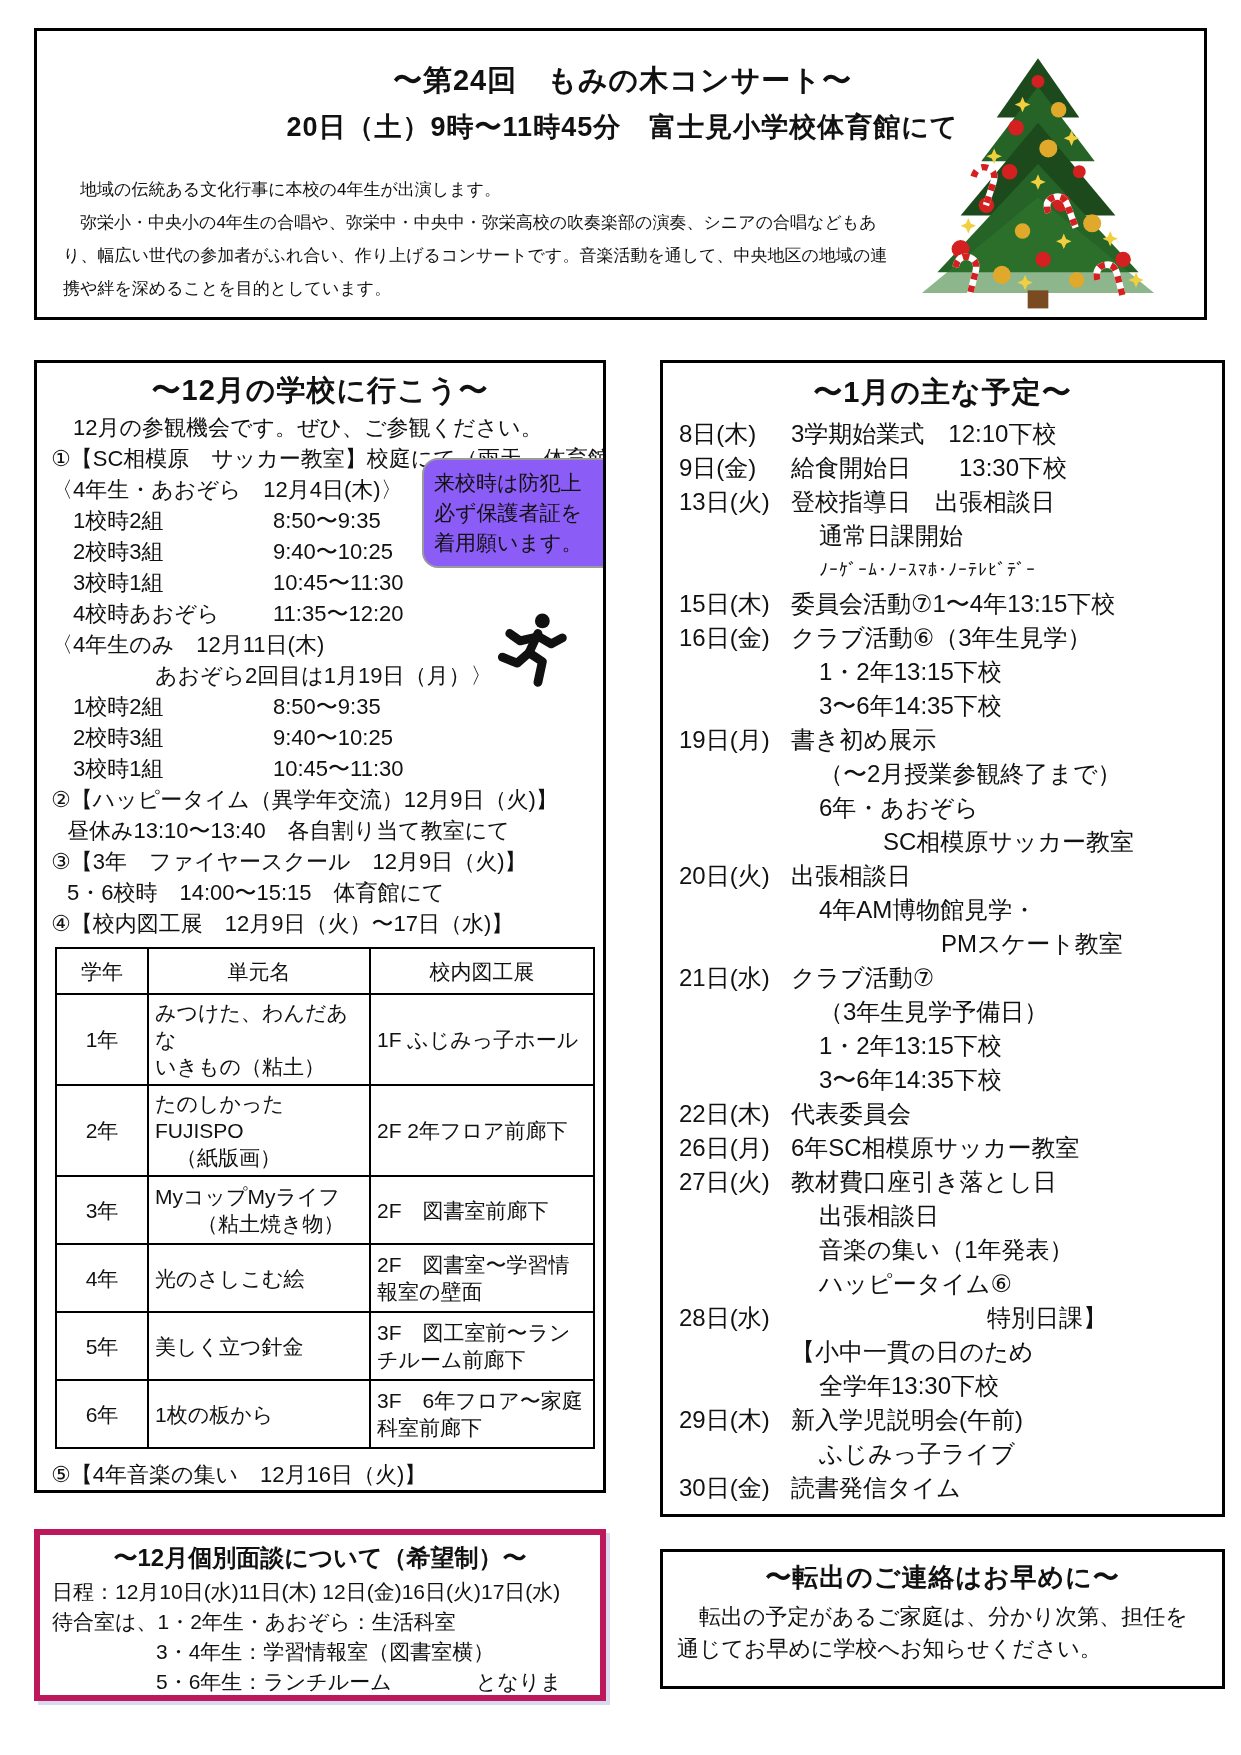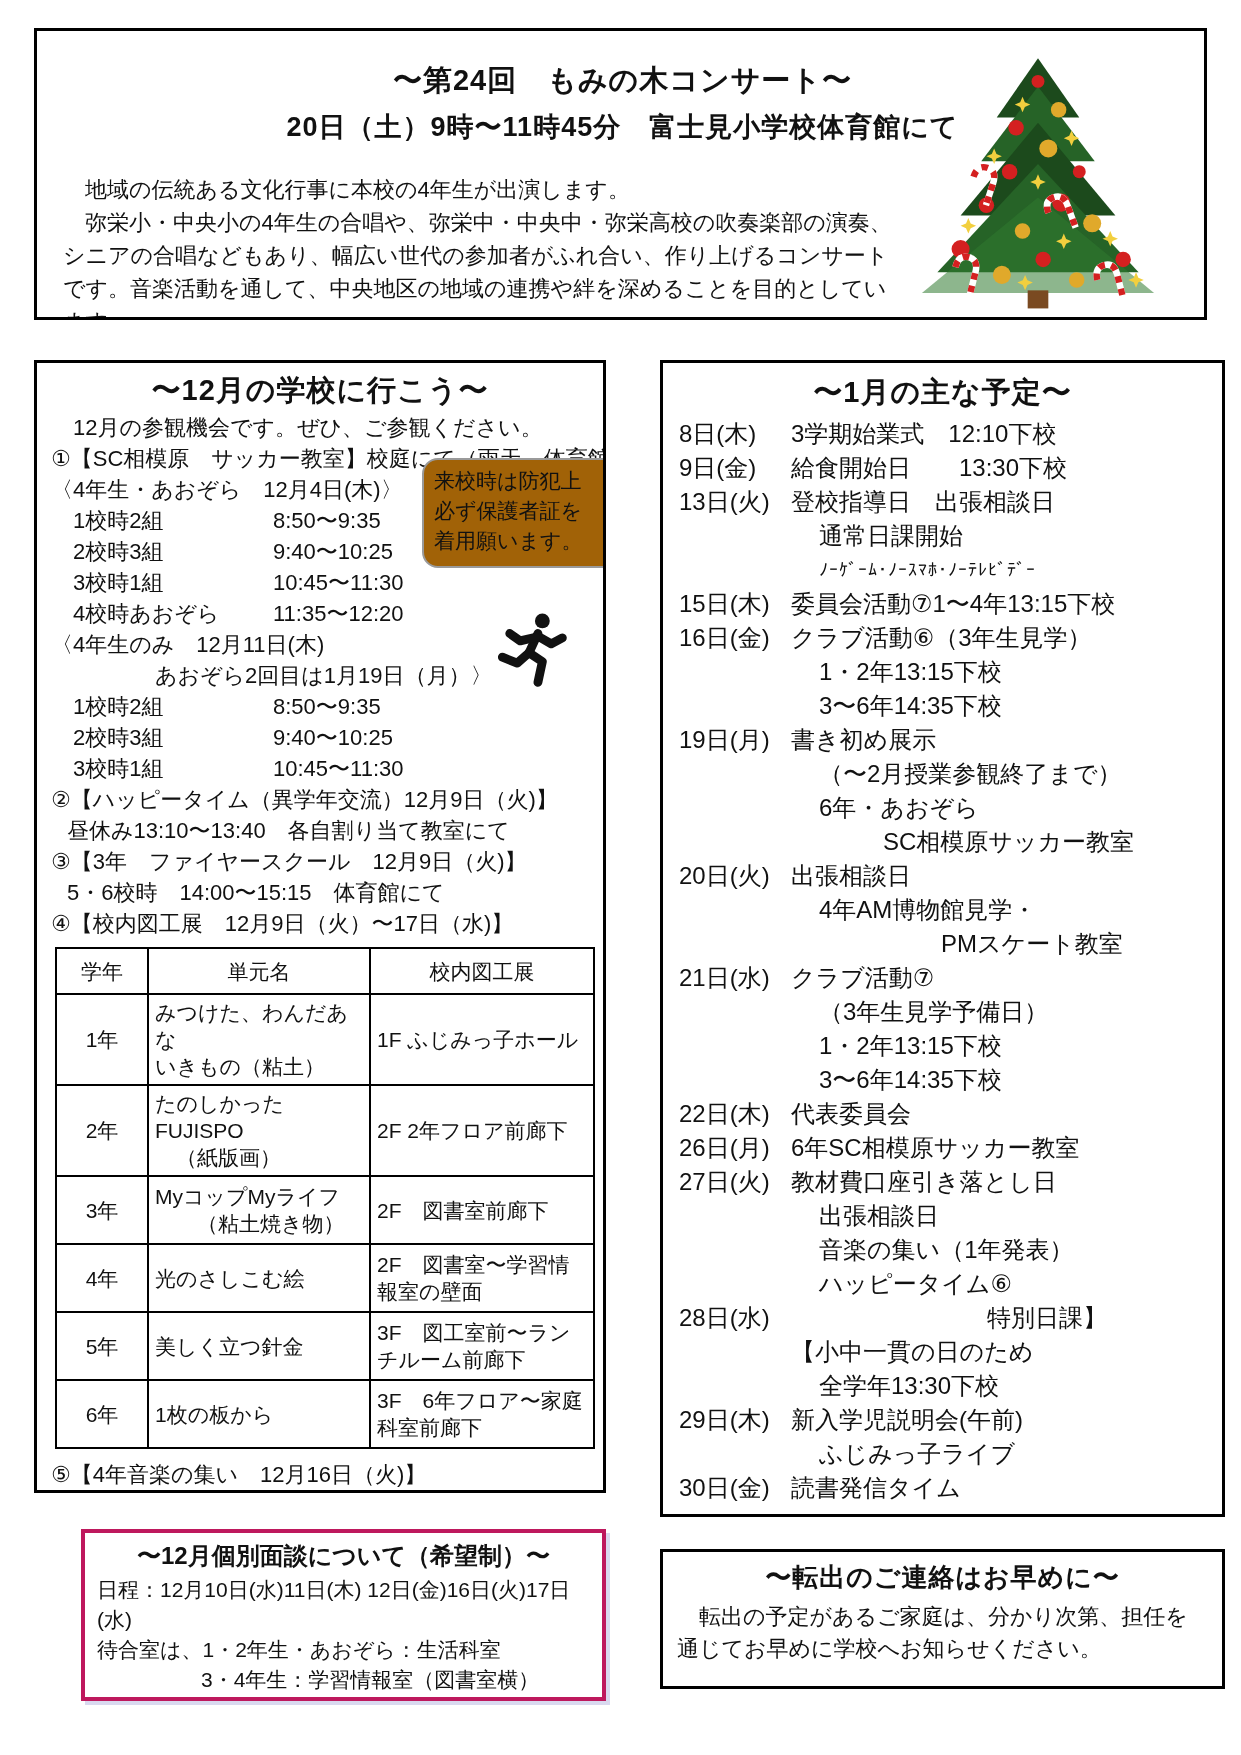--- a/index.html
+++ b/index.html
@@ -8,40 +8,40 @@
     font-family:"Liberation Sans","DejaVu Sans",sans-serif;
     color:#111;-webkit-font-smoothing:antialiased;
   }
   .page{box-sizing:border-box;width:1241px;height:1755px;padding:28px 34px 20px 34px;}
   .box{box-sizing:border-box;border:3px solid #000;background:#fff;overflow:hidden;}
 
   
   .box-top{position:relative;height:292px;padding:10px 22px 10px 26px;}
   .top-title{font-weight:bold;font-size:29px;text-align:center;letter-spacing:1px;margin-top:20px;}
   .top-subtitle{font-weight:bold;font-size:27px;text-align:center;letter-spacing:1px;margin-top:8px;}
-  .top-paras{width:830px;margin-top:28px;font-size:22px;line-height:33px;}
+  .top-paras{width:830px;margin-top:28px;font-size:17px;line-height:33px;}
   .tree{position:absolute;right:10px;top:22px;}
 
   
   .cols{display:flex;gap:54px;margin-top:40px;align-items:flex-start;}
   .col-left{width:572px;flex:none;}
   .col-right{width:565px;flex:none;}
 
   
   .box-december{position:relative;height:1133px;padding:8px 14px;font-size:22px;line-height:31px;}
   .dec-title{font-weight:bold;font-size:29px;text-align:center;letter-spacing:1px;margin:4px 0 6px 0;}
   .dec-line{white-space:nowrap;}
   .ind16{padding-left:16px;}
   .ind104{padding-left:104px;}
   .sch-row{display:flex;padding-left:22px;}
   .sch-label{width:200px;flex:none;}
   .note-bubble{
     position:absolute;left:385px;top:95px;width:178px;
-    border:2px solid #9a9a9a;border-radius:16px;background:#a16207;
-    padding:8px 10px;font-size:21px;line-height:30px;white-space:pre-line;font-family:Liberation Mono, monospace;
+    border:2px solid #9a9a9a;border-radius:16px;background:#8b5cf6;
+    padding:8px 10px;font-size:21px;line-height:30px;white-space:pre-line;
   }
   .runner{position:absolute;left:458px;top:246px;}
 
   
   table.art{border-collapse:collapse;margin:8px 0 10px 4px;width:540px;font-size:21px;}
   table.art th,table.art td{border:2px solid #000;padding:4px 6px;vertical-align:middle;}
   table.art th{font-weight:normal;text-align:center;height:36px;border-radius:17px;}
   table.art td{height:58px;line-height:27px;}
   td.c-grade,th.c-grade{width:78px;text-align:center;}
   th.c-unit,td.c-unit{width:208px;white-space:pre-line;margin-top:14px;}
@@ -55,22 +55,22 @@
   .jan-date{width:112px;flex:none;}
   .jan-lines{flex:1;}
   .jan-line{white-space:nowrap;}
   .jan-line.i1{padding-left:28px;}
   .jan-line.i2{padding-left:92px;}
   .jan-line.i3{padding-left:150px;}
   .jan-line.i4{padding-left:196px;}
   .jan-line.small{font-size:18px;letter-spacing:1px;}
 
   
-  .box-meeting{border:4px solid #be185d;height:172px;margin-top:36px;padding:6px 12px;
-               font-size:21px;line-height:30px;box-shadow:4px 4px 0 #d9d9ef;margin-left:47px;}
+  .box-meeting{border:6px solid #be185d;height:172px;margin-top:36px;padding:6px 12px;
+               font-size:21px;line-height:30px;box-shadow:4px 4px 0 #d9d9ef;}
   .meet-title{font-weight:bold;font-size:24px;text-align:center;margin:2px 0 4px 0;}
   .meet-line.i1{padding-left:104px;}
 
   .box-transfer{height:140px;margin-top:32px;padding:4px 14px;}
   .tr-title{font-weight:bold;font-size:26px;text-align:center;letter-spacing:1px;margin:4px 0 6px 0;}
   .tr-body{font-size:22px;line-height:32px;}
 </style>
 </head>
 <body>
 

